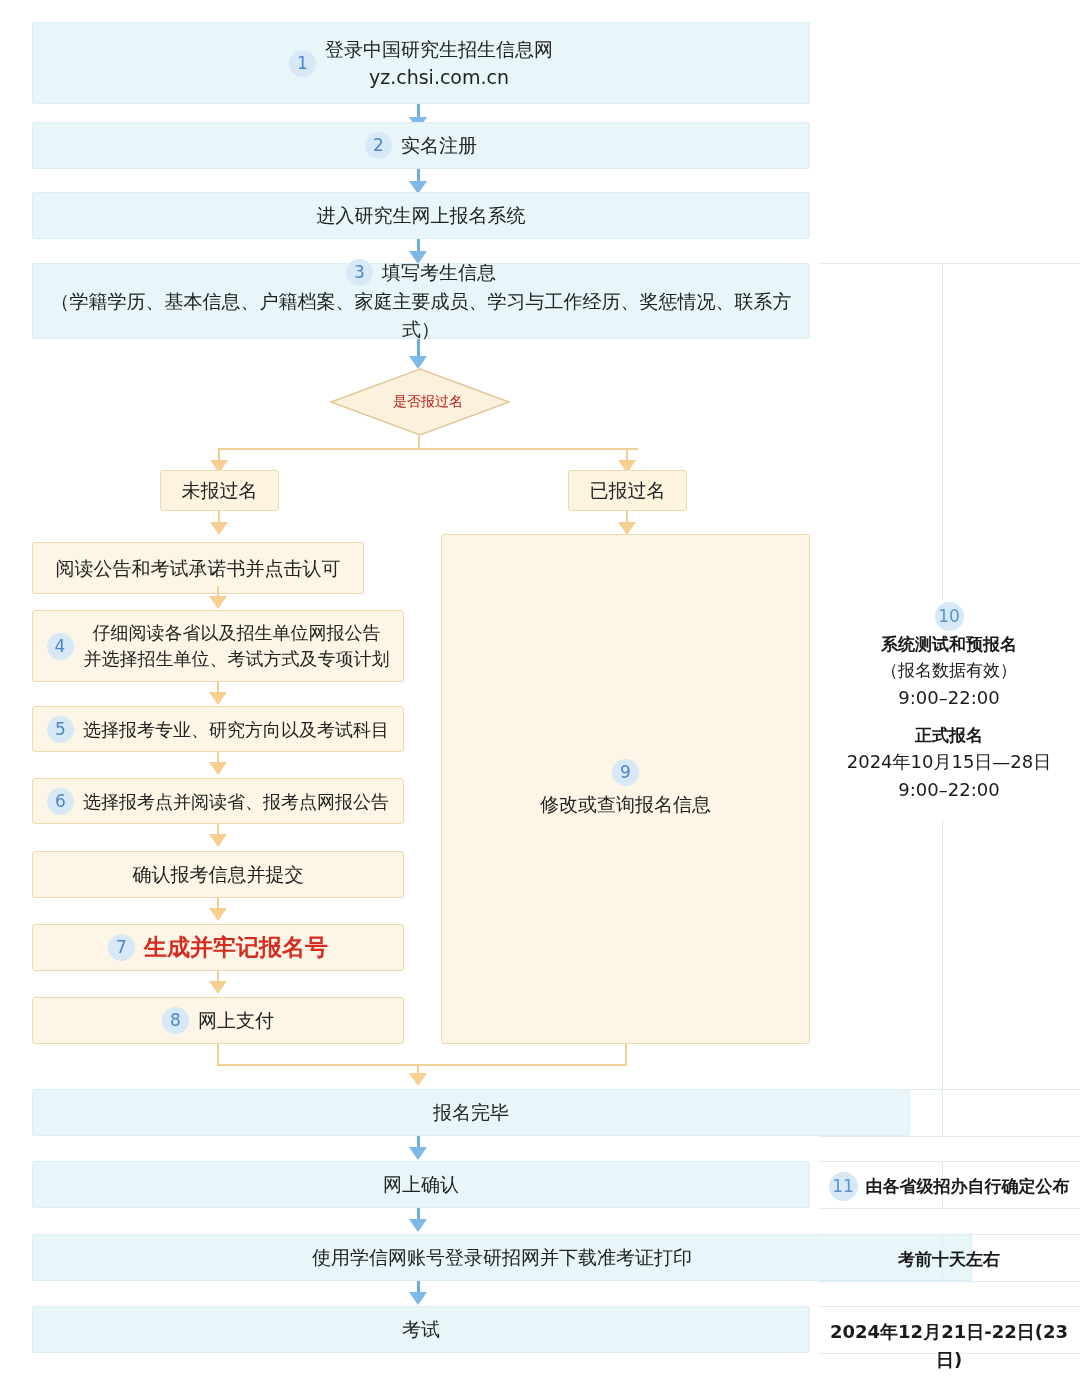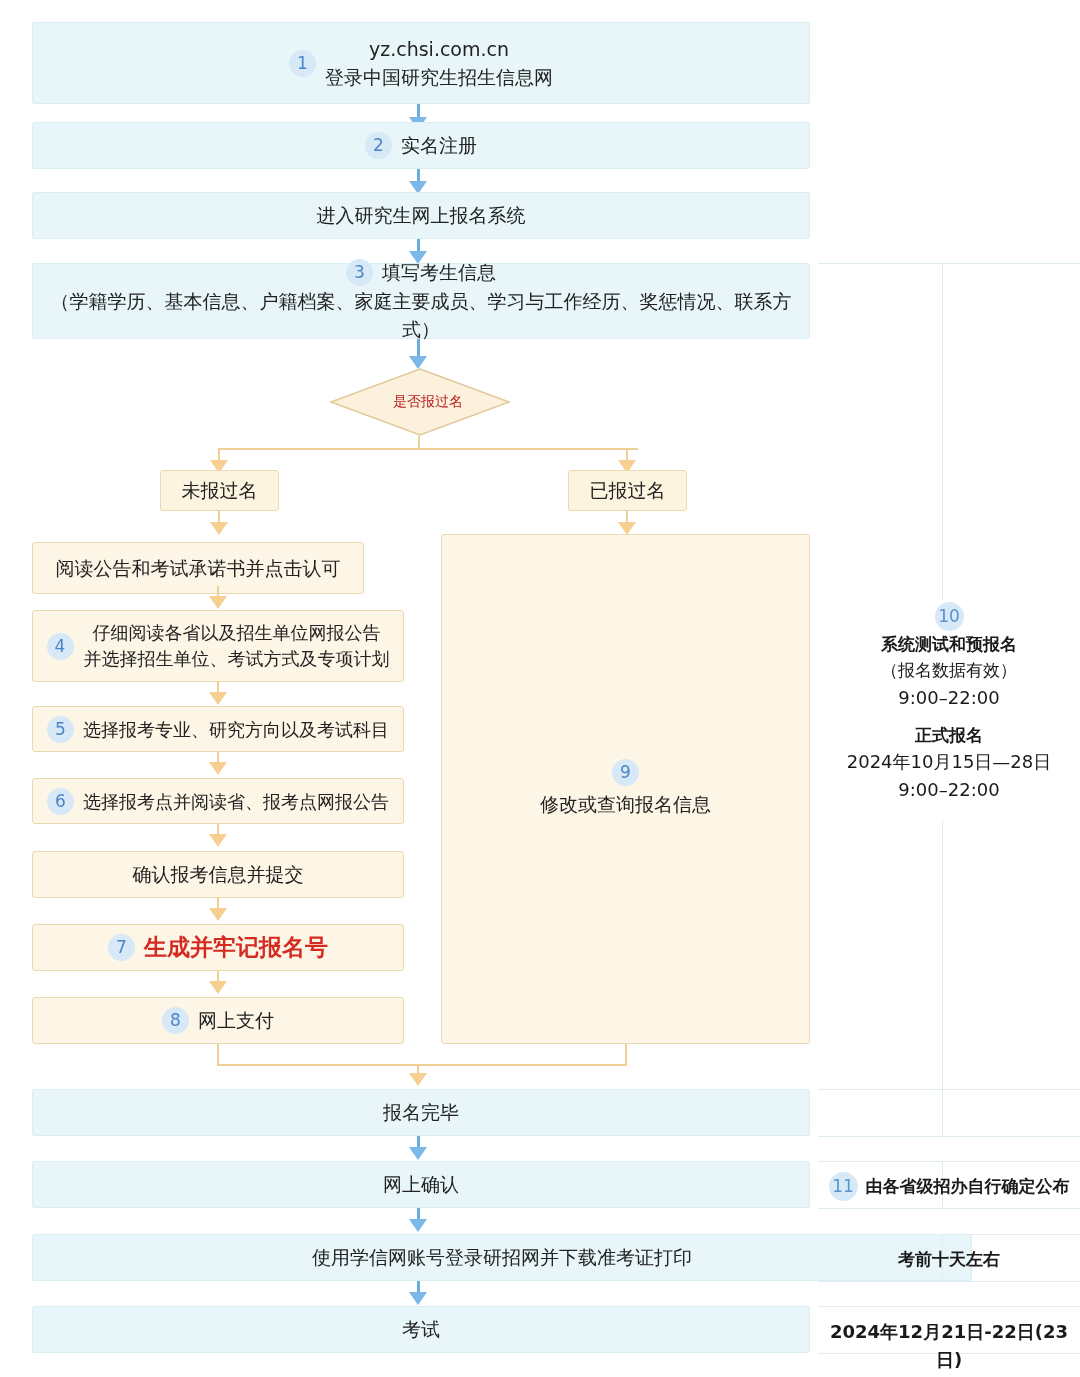--- a/index.html
+++ b/index.html
@@ -168,22 +168,22 @@
 </style>
 </head>
 <body>
 
 <div id="canvas">
 
   <div class="node box-blue" style="left:32px; top:22px; width:778px; height:82px;">
     <div class="inner">
       <span class="badge">1</span>
       <span class="txtwrap">
+        <span style="display:block">登录中国研究生招生信息网</span>
         <span style="display:block">yz.chsi.com.cn</span>
-        <span style="display:block">登录中国研究生招生信息网</span>
       </span>
     </div>
   </div>
 
   <div class="conn" style="left:0;top:0;">
     <div class="vline blue-stroke" style="left:417px; top:104px; width:3px; height:15px;"></div>
     <div class="arrow-head arrow-blue" style="left:409px; top:117px;"></div>
   </div>
 
   <div class="node box-blue" style="left:32px; top:122px; width:778px; height:47px;">
@@ -351,21 +351,21 @@
     <div class="vline orange-stroke" style="left:217px; top:1044px; width:2px; height:22px;"></div>
 
     <div class="vline orange-stroke" style="left:625px; top:1044px; width:2px; height:22px;"></div>
 
     <div class="hline orange-stroke" style="left:217px; top:1064px; width:410px; height:2px;"></div>
 
     <div class="vline orange-stroke" style="left:417px; top:1064px; width:2px; height:11px;"></div>
     <div class="arrow-head arrow-orange" style="left:409px; top:1073px;"></div>
   </div>
 
-  <div class="node box-blue" style="left:32px; top:1089px; width:778px; height:47px;">
+  <div class="node box-blue" style="left:32px; top:1089px; width:878px; height:47px;">
     <div class="inner">
       <span>报名完毕</span>
     </div>
   </div>
   <div class="conn">
     <div class="vline blue-stroke" style="left:417px; top:1136px; width:3px; height:13px;"></div>
     <div class="arrow-head arrow-blue" style="left:409px; top:1147px;"></div>
   </div>
 
   <div class="node box-blue" style="left:32px; top:1161px; width:778px; height:47px;">

